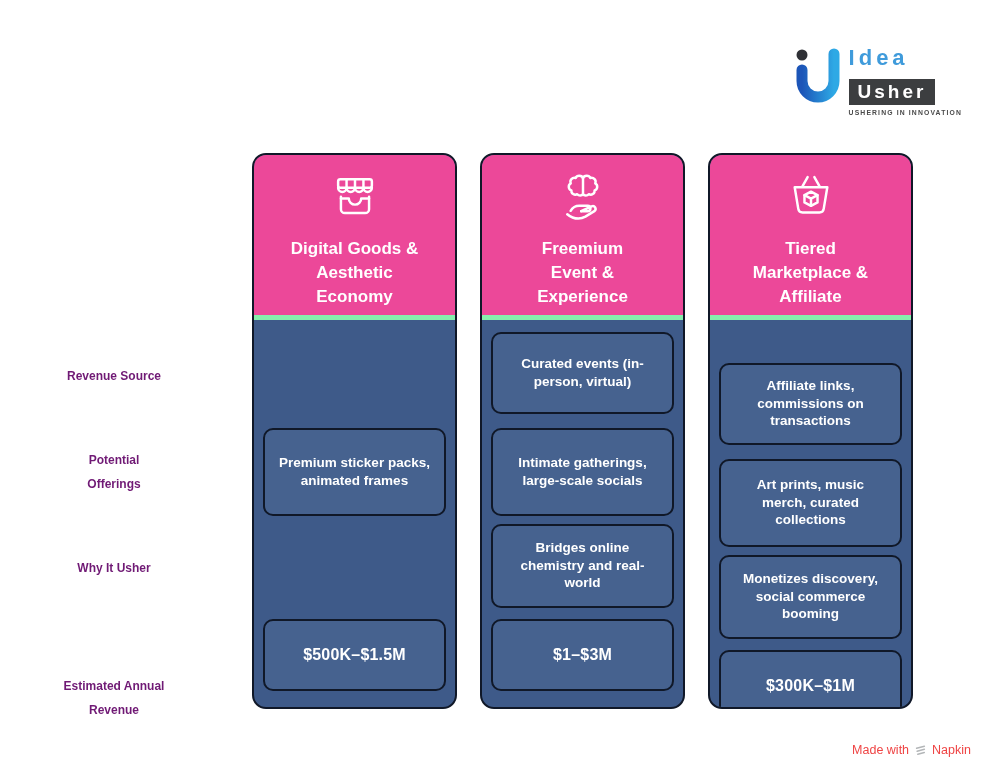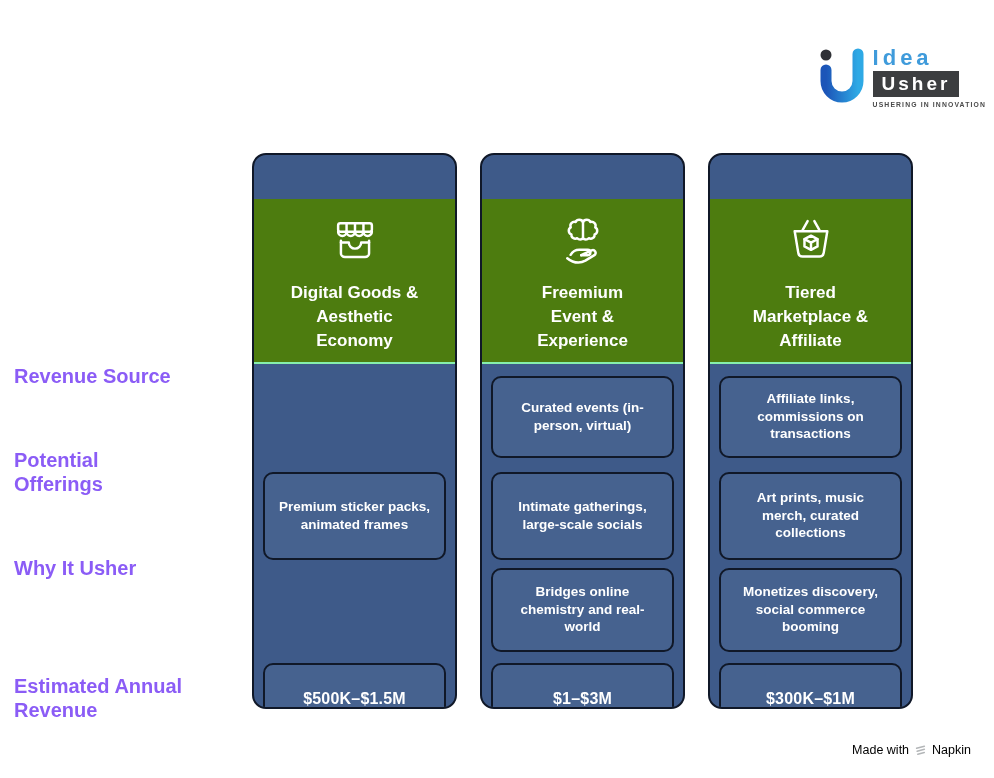--- a/index.html
+++ b/index.html
@@ -3,61 +3,61 @@
 <meta charset="utf-8">
 <style>
   html,body{margin:0;padding:0;}
   body{
     width:994px;height:778px;background:#ffffff;overflow:hidden;position:relative;
     font-family:"Liberation Sans",sans-serif;
   }
   .canvas{position:absolute;inset:0;}
 
   
-  .logo{position:absolute;top:47px;right:8px;display:flex;align-items:flex-start;gap:7px;}
+  .logo{position:absolute;top:47px;right:32px;display:flex;align-items:flex-start;gap:7px;}
   .logo-text{display:flex;flex-direction:column;align-items:flex-start;}
   .logo-idea{font-size:22px;font-weight:bold;color:#3f9bdb;letter-spacing:4px;line-height:22px;}
   .logo-usher{background:#3c3e40;color:#ffffff;font-size:19px;font-weight:bold;
-    letter-spacing:3px;line-height:23px;padding:1px 9px 2px;margin-top:2px;}
+    letter-spacing:3px;line-height:23px;padding:1px 9px 2px;margin-top:10px;}
   .logo-tagline{font-size:6.8px;font-weight:bold;color:#4a4a4a;letter-spacing:1.15px;
     margin-top:4px;white-space:nowrap;}
 
   
-  .row-label{position:absolute;right:780px;width:200px;text-align:left;
-    color:#8b5cf6;font-size:20px;font-weight:bold;line-height:24px;
+  .row-label{position:absolute;right:780px;width:200px;text-align:center;
+    color:#701a75;font-size:12px;font-weight:bold;line-height:24px;
     transform:translateY(-50%);white-space:pre-line;}
 
   
   .column{position:absolute;top:153px;width:205px;height:556px;box-sizing:border-box;
     border:2.5px solid #101828;border-radius:14px;background:#3e5a89;overflow:hidden;
     display:flex;flex-direction:column;}
-  .col-header{height:164.5px;flex:none;background:#4d7c0f;border-bottom:2px solid #86efac;
-    box-sizing:border-box;display:flex;flex-direction:column;align-items:center;padding-top:17px;margin-top:44px;}
+  .col-header{height:164.5px;flex:none;background:#ec4899;border-bottom:5px solid #86efac;
+    box-sizing:border-box;display:flex;flex-direction:column;align-items:center;padding-top:17px;}
   .col-icon{width:54px;height:54px;flex:none;margin-bottom:11px;}
   .col-icon svg{width:100%;height:100%;stroke:#ffffff;fill:none;stroke-width:2.2;
     stroke-linecap:round;stroke-linejoin:round;}
   .col-title{color:#ffffff;font-size:17px;font-weight:bold;line-height:24px;
     text-align:center;white-space:pre-line;}
   .col-body{position:relative;flex:1;}
   .cell{position:absolute;left:9px;right:9px;box-sizing:border-box;
     background:#46628f;border:2px solid #101828;border-radius:10px;
     display:flex;align-items:center;justify-content:center;text-align:center;
     color:#ffffff;font-size:13.5px;font-weight:600;line-height:17.5px;padding:0 13px;}
   .cell.r0{top:12px;height:82px;}
   .cell.r1{top:108px;height:88px;}
   .cell.r2{top:204px;height:84px;}
   .cell.r3{top:299px;height:72px;font-size:16px;font-weight:bold;letter-spacing:.2px;}
 
   .col-0{left:252px;}
   .col-1{left:480px;}
-  .col-2{left:708px;}
+  .col-2{left:708px;gap:31px;}
 
   
   .footer{position:absolute;right:23px;top:743px;display:flex;align-items:center;gap:5px;
-    color:#000000;font-size:12.5px;}
+    color:#ef4444;font-size:12.5px;}
   .napkin-icon svg{display:block;}
 </style>
 </head>
 <body>
 
 <div class="canvas">
 
   <div class="logo">
     <svg width="48" height="58" viewBox="0 0 48 58">
       <defs>

